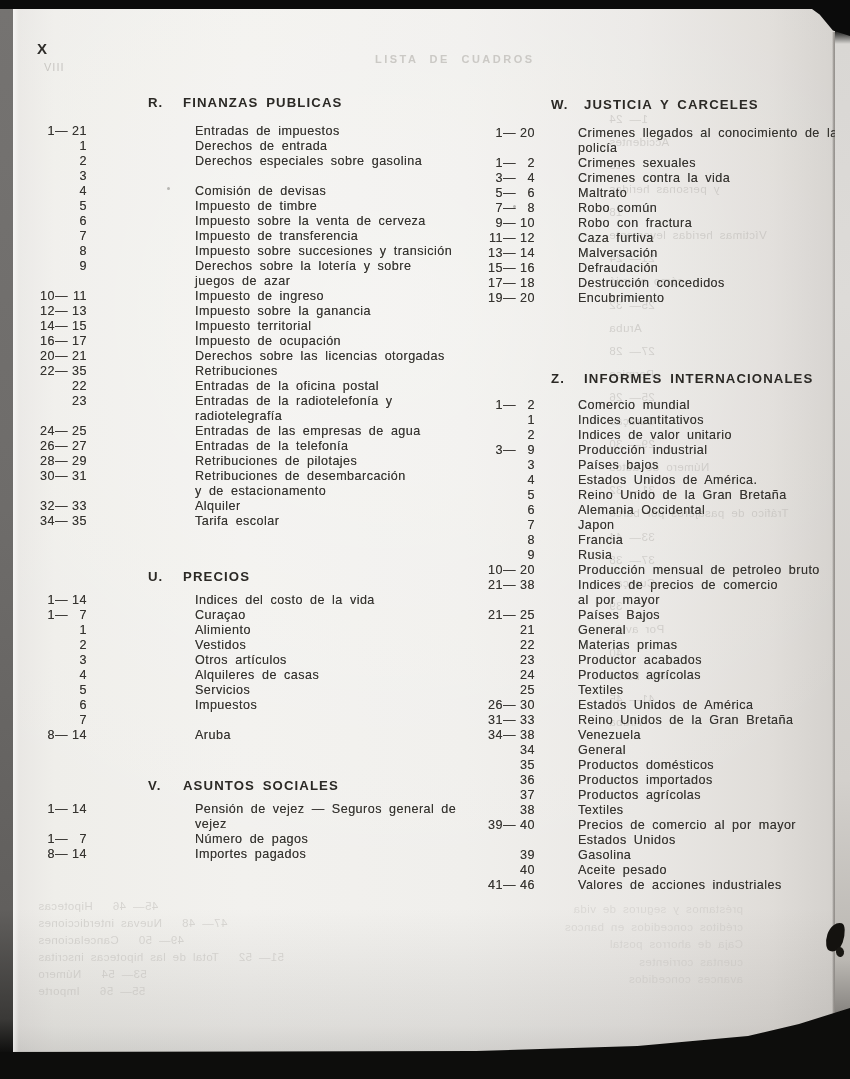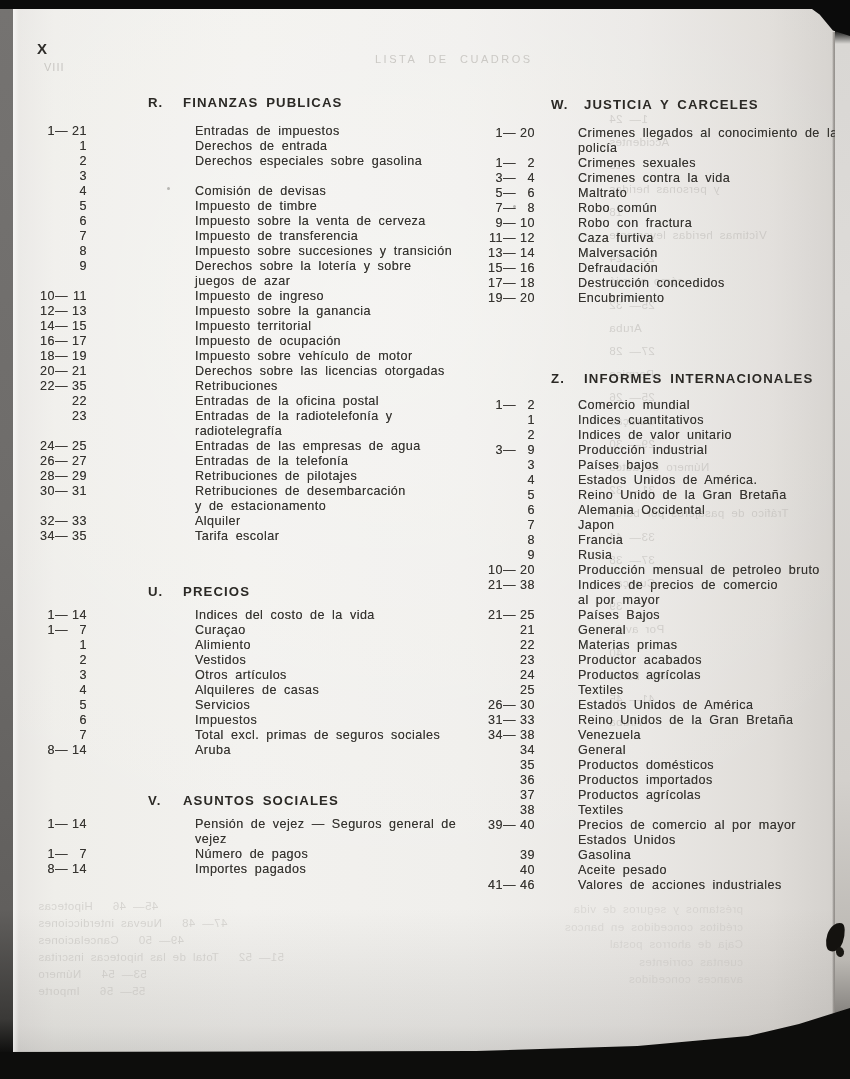--- a/index.html
+++ b/index.html
@@ -20,21 +20,21 @@
   
   .pagenum{
     position:absolute;left:24px;top:31px;font-size:15px;font-weight:bold;
     color:#2e2c29;letter-spacing:1px;
   }
   .ghost-viii{
     position:absolute;left:31px;top:52px;font-size:11px;font-weight:normal;
     color:#c9c7c3;letter-spacing:1px;filter:blur(.4px);
   }
   .ghost-title{
-    position:absolute;left:362px;top:44px;font-size:11px;font-weight:normal;
+    position:absolute;left:362px;top:44px;font-size:11px;font-weight:bold;
     color:#cbc9c5;letter-spacing:2.5px;word-spacing:6px;filter:blur(.4px);
   }
   .col{position:absolute;}
   .col.left{left:22px;top:86px;width:440px;}
   .col.right{left:470px;top:88px;width:352px;}
   .sec-header{
     display:flex;line-height:15px;margin-bottom:14px;
     font-weight:bold;font-size:13.2px;color:#2b2925;
     letter-spacing:1.1px;word-spacing:3px;white-space:pre;
   }
@@ -207,27 +207,20 @@
         </div>
         <div class="row">
           <span class="num">
             <span class="a">16—</span>
             <span class="b">17</span>
           </span>
           <span class="t">Impuesto de ocupación</span>
         </div>
         <div class="row">
           <span class="num">
-            <span class="a">18—</span>
-            <span class="b">19</span>
-          </span>
-          <span class="t">Impuesto sobre vehículo de motor</span>
-        </div>
-        <div class="row">
-          <span class="num">
             <span class="a">20—</span>
             <span class="b">21</span>
           </span>
           <span class="t">Derechos sobre las licencias otorgadas</span>
         </div>
         <div class="row">
           <span class="num">
             <span class="a">22—</span>
             <span class="b">35</span>
           </span>
@@ -348,21 +341,20 @@
             <span class="a"></span>
             <span class="b">6</span>
           </span>
           <span class="t">Impuestos</span>
         </div>
         <div class="row">
           <span class="num">
             <span class="a"></span>
             <span class="b">7</span>
           </span>
-          <span class="t">Total excl. primas de seguros sociales</span>
         </div>
         <div class="row">
           <span class="num">
             <span class="a">8—</span>
             <span class="b">14</span>
           </span>
           <span class="t">Aruba</span>
         </div>
       </div>
       <div class="section">

